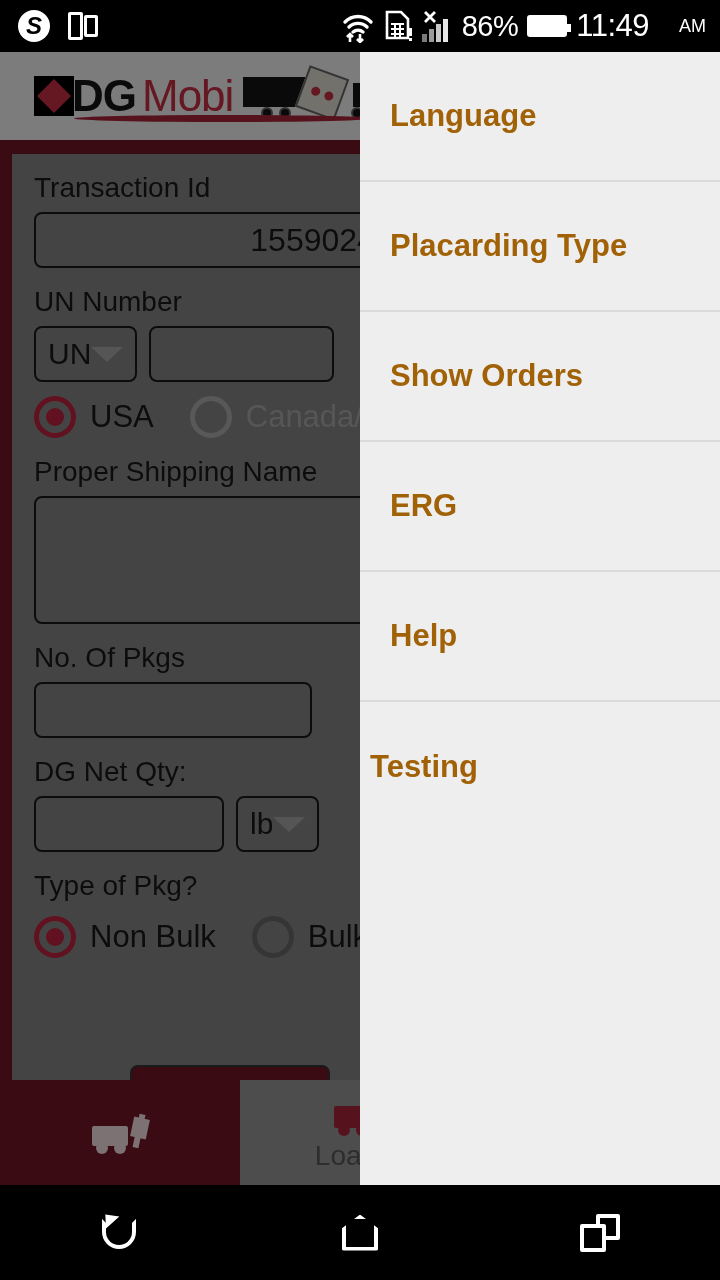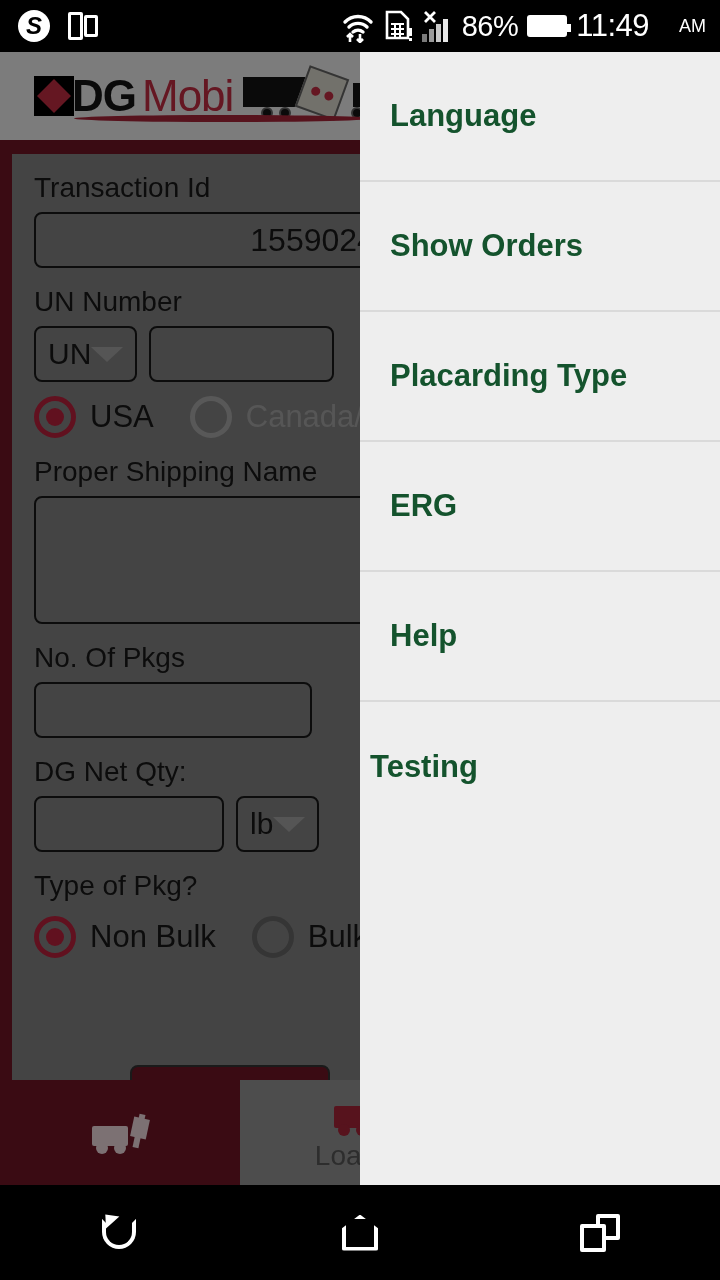--- a/index.html
+++ b/index.html
@@ -172,21 +172,21 @@
   #drawer{
     position:absolute; top:52px; left:360px; width:360px; height:1133px;
     background:#eeeeee;
   }
   .menu-item{
     height:130px; display:flex; align-items:center;
     padding-left:30px; border-bottom:2px solid #dadada;
     background:#eeeeee;
   }
   .menu-item:last-of-type{ border-bottom:none;padding-left:10px; }
-  .menu-label{ font-size:31px; font-weight:bold; color:#14532d; }
+  .menu-label{ font-size:31px; font-weight:bold; color:#a16207; }
 
   
   #navbar{
     position:absolute; left:0; top:1185px; width:720px; height:95px;
     background:#000; display:flex; align-items:center;
   }
   .nav-btn{ width:240px; display:flex; align-items:center; justify-content:center; }
   .back-ic{ position:relative; width:44px;height:40px; }
   .back-ic .arc{
     position:absolute; left:4px; top:6px; width:34px;height:30px;
@@ -359,24 +359,24 @@
 
   </div>
 
   <div id="scrim"></div>
 
   <div id="drawer">
     <div class="menu-item">
       <span class="menu-label">Language</span>
     </div>
     <div class="menu-item">
+      <span class="menu-label">Placarding Type</span>
+    </div>
+    <div class="menu-item">
       <span class="menu-label">Show Orders</span>
-    </div>
-    <div class="menu-item">
-      <span class="menu-label">Placarding Type</span>
     </div>
     <div class="menu-item">
       <span class="menu-label">ERG</span>
     </div>
     <div class="menu-item">
       <span class="menu-label">Help</span>
     </div>
     <div class="menu-item">
       <span class="menu-label">Testing</span>
     </div>

